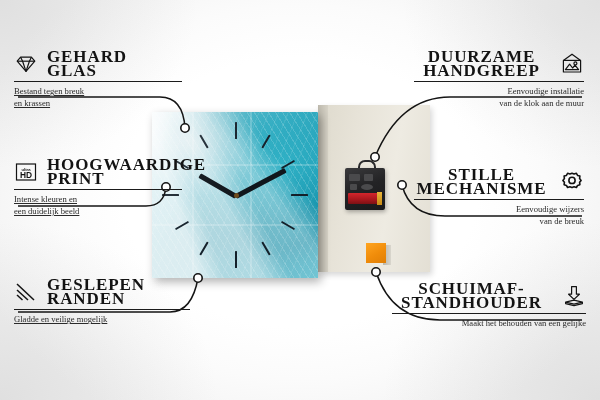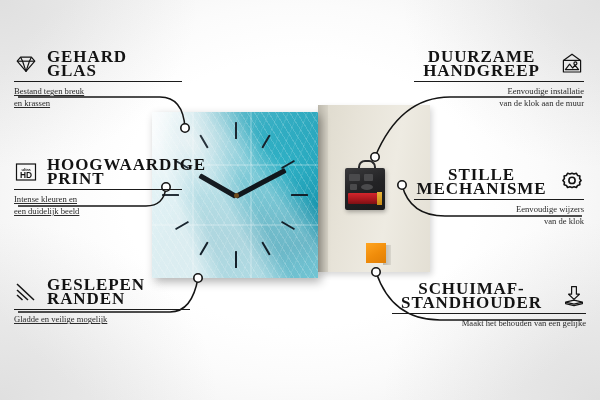--- a/index.html
+++ b/index.html
@@ -309,21 +309,21 @@
                    L19.6 12.3 L19.9 14.7 L17.6 15.4 L16.4 17.5 L14.1 16.8 L12 17.6
                    L9.9 16.8 L7.6 17.5 L6.4 15.4 L4.1 14.7 L4.4 12.3 L2.9 10.4
                    L4.4 8.5 L4.1 6.1 L6.4 5.4 L7.6 3.3 L9.9 4.0 Z"></path>
           <circle cx="12" cy="10.4" r="3.1"></circle>
         </g>
       </svg>
     </div>
     <div class="feat-rule"></div>
     <div class="feat-desc">
       <div>Eenvoudige wijzers</div>
-      <div>van de klok</div>
+      <div>van de breuk</div>
     </div>
   </div>
 
   <div class="feature f-right" id="f6">
     <div class="feat-head">
       <div style="flex:1;">
         <div class="feat-title">SCHUIMAF-</div>
         <div class="feat-title">STANDHOUDER</div>
       </div>
       <svg class="icon" viewBox="0 0 24 24">

